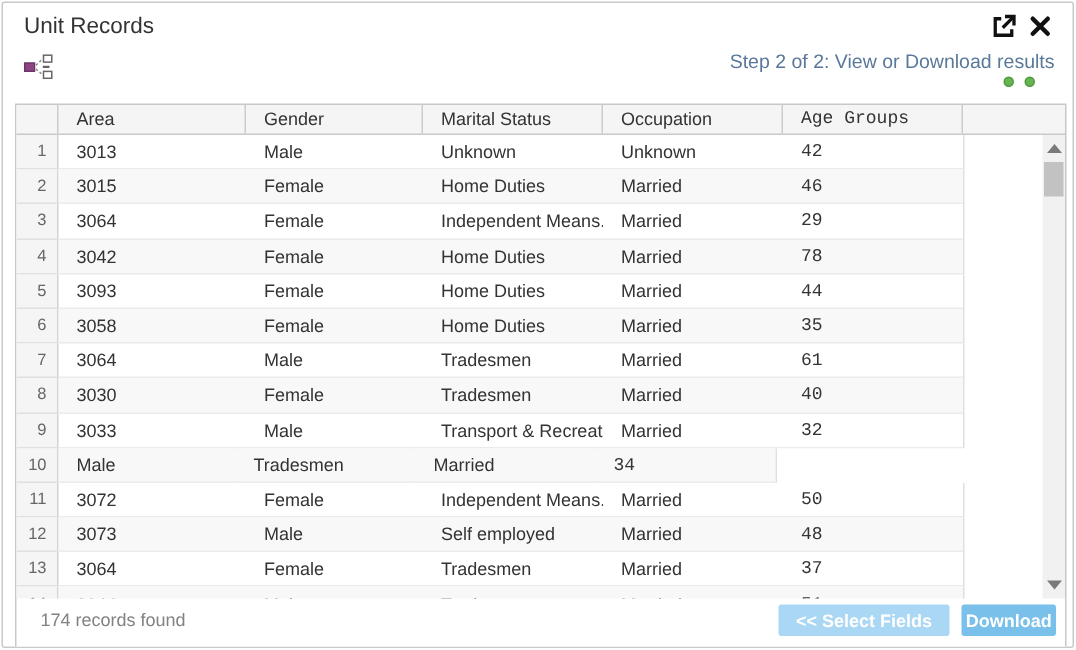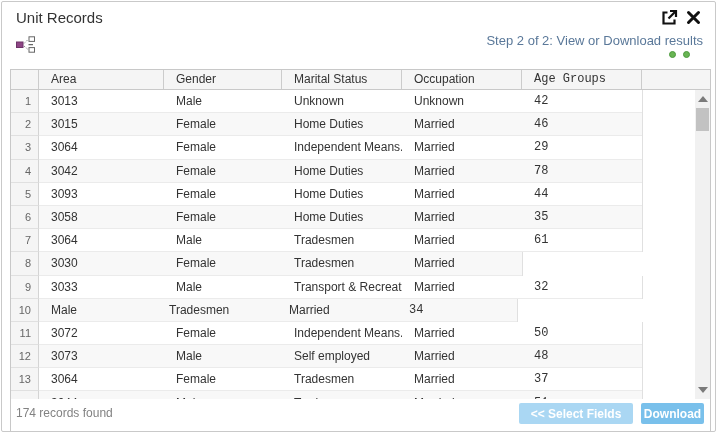--- a/index.html
+++ b/index.html
@@ -41,21 +41,21 @@
   
   .vscroll { position:absolute; right:0; top:20px; width:15px; height:309px; background:#f1f1f1; }
   .varrow { position:absolute; left:3px; width:0; height:0; cursor:pointer; }
   .varrow.up { top:6px; border-left:5px solid transparent; border-right:5px solid transparent;
                border-bottom:6px solid #7a7a7a; }
   .varrow.down { bottom:6px; border-left:5px solid transparent; border-right:5px solid transparent;
                  border-top:6px solid #7a7a7a; }
   .vthumb { position:absolute; left:1px; top:18px; width:13px; height:23px; background:#c2c2c2; cursor:pointer; }
 
   
-  .records { position:absolute; left:14px; bottom:11px; font-size:12px; color:#828282; }
+  .records { position:absolute; left:25px; bottom:11px; font-size:12px; color:#828282; }
   .btn { position:absolute; bottom:7px; height:21px; border:none; border-radius:2px;
          font-family:"Liberation Sans", sans-serif; font-size:12px; font-weight:bold;
          color:#fff; cursor:pointer; text-align:center; }
   .btn-select { right:82px; width:114px; background:#aad7f3; }
   .btn-download { right:11px; width:63px; background:#79c0eb; }
 </style>
 </head>
 <body>
 
 <div class="dialog">
@@ -167,20 +167,21 @@
           <div class="td c4">Married</div>
           <div class="td c5">61</div>
           <div class="td filler"></div>
         </div>
         <div class="tr">
           <div class="td c0 num">8</div>
           <div class="td c1">3030</div>
           <div class="td c2">Female</div>
           <div class="td c3">Tradesmen</div>
           <div class="td c4">Married</div>
+          <div class="td c5">40</div>
           <div class="td filler"></div>
         </div>
         <div class="tr">
           <div class="td c0 num">9</div>
           <div class="td c1">3033</div>
           <div class="td c2">Male</div>
           <div class="td c3">Transport &amp; Recreat...</div>
           <div class="td c4">Married</div>
           <div class="td c5">32</div>
           <div class="td filler"></div>

